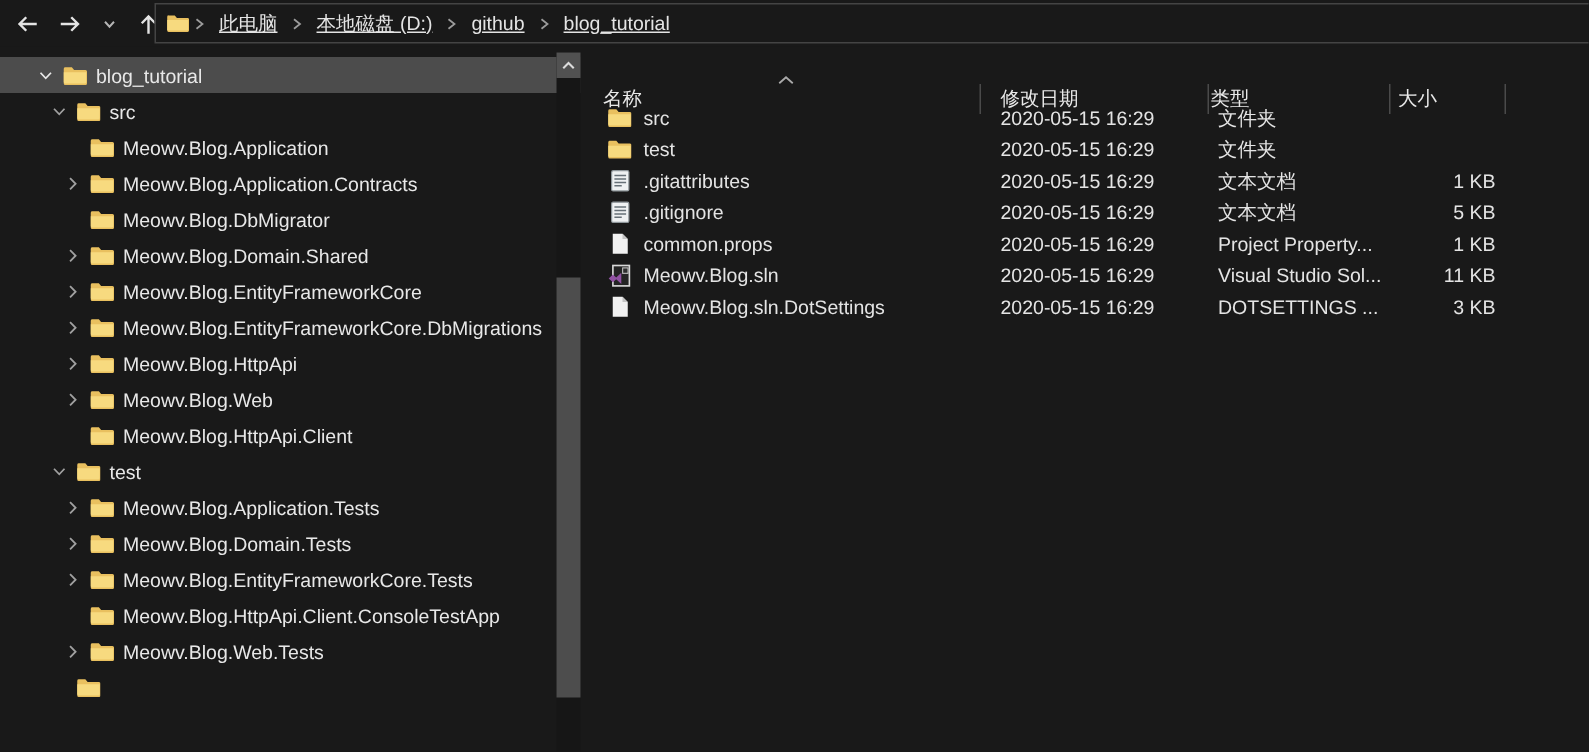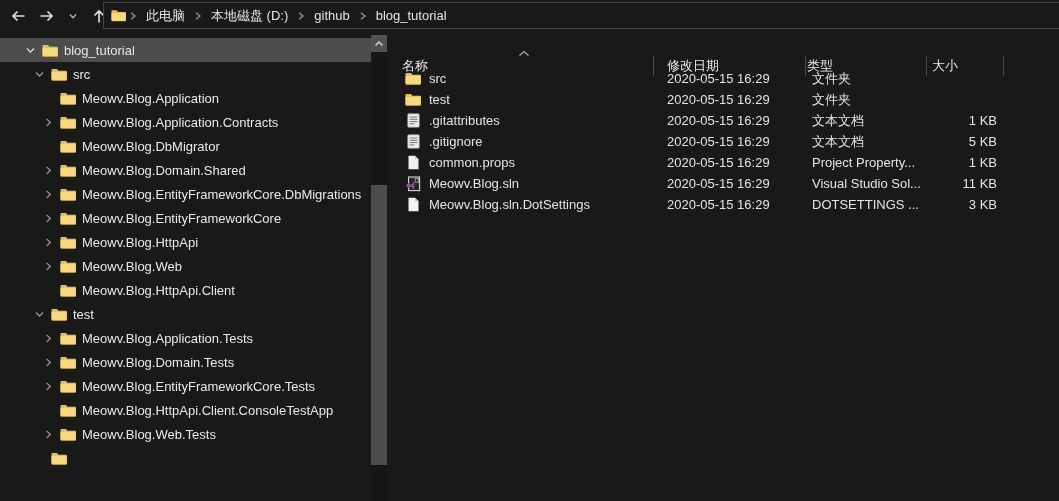--- a/index.html
+++ b/index.html
@@ -16,21 +16,21 @@
   .topbar{position:absolute;left:0;top:0;width:1059px;height:31px;background:#191919;}
   .navicons{position:absolute;left:0;top:0;height:31px;display:flex;align-items:center;padding-left:8px;gap:9px;}
   .navbtn{width:20px;height:22px;display:flex;align-items:center;justify-content:center;cursor:default;}
   .navbtn.small{width:14px;}
   .addressbar{
     position:absolute;left:103px;top:2px;right:-2px;height:25px;
     background:#191919;border:1px solid #444444;
     display:flex;align-items:center;padding-left:7px;
   }
   .crumb{display:flex;align-items:center;height:100%;}
-  .crumb-label{padding:0 6px;color:#e4e4e4;white-space:nowrap;cursor:default;}
+  .crumb-label{padding:0 6px;color:#e4e4e4;white-space:nowrap;cursor:default;text-decoration:underline;}
   .crumb-chev{padding:0 3px;display:flex;align-items:center;}
 
   
   .tree{position:absolute;left:0;top:31px;width:387px;bottom:0;overflow:hidden;padding-top:7px;box-sizing:border-box;}
   .tree-row{height:24px;display:flex;align-items:center;white-space:nowrap;cursor:default;}
   .lvl-0{padding-left:22px;}
   .lvl-1{padding-left:31px;}
   .lvl-2{padding-left:40px;}
   .sel-true{background:#4c4c4c;}
   .expander{width:17px;height:16px;display:flex;align-items:center;justify-content:center;color:#a0a0a0;flex:none;}
@@ -251,36 +251,36 @@
         <svg class="chev-right" width="11" height="11" viewBox="0 0 11 11">
           <polyline points="3.7,1.8 7.4,5.5 3.7,9.2" fill="none" stroke="currentColor" stroke-width="1.2"></polyline>
         </svg>
       </span>
       <span class="ticon">
         <svg width="16" height="13" viewBox="0 0 16 13">
           <path d="M0.5,1.8 a1,1 0 0 1 1,-0.9 h4.4 l1.5,1.8 h7.6 a1,1 0 0 1 1,1 v8 a1,1 0 0 1 -1,1 h-13.5 a1,1 0 0 1 -1,-1 z" fill="#e9c05f"></path>
           <path d="M0.5,4.1 h15 v6.6 a1,1 0 0 1 -1,1 h-13 a1,1 0 0 1 -1,-1 z" fill="#f7da7f"></path>
         </svg>
       </span>
+      <span class="tlabel">Meowv.Blog.EntityFrameworkCore</span>
+    </div>
+    <div class="tree-row lvl-2 exp-collapsed sel-false">
+      <span class="expander">
+
+        <svg class="chev-right" width="11" height="11" viewBox="0 0 11 11">
+          <polyline points="3.7,1.8 7.4,5.5 3.7,9.2" fill="none" stroke="currentColor" stroke-width="1.2"></polyline>
+        </svg>
+      </span>
+      <span class="ticon">
+        <svg width="16" height="13" viewBox="0 0 16 13">
+          <path d="M0.5,1.8 a1,1 0 0 1 1,-0.9 h4.4 l1.5,1.8 h7.6 a1,1 0 0 1 1,1 v8 a1,1 0 0 1 -1,1 h-13.5 a1,1 0 0 1 -1,-1 z" fill="#e9c05f"></path>
+          <path d="M0.5,4.1 h15 v6.6 a1,1 0 0 1 -1,1 h-13 a1,1 0 0 1 -1,-1 z" fill="#f7da7f"></path>
+        </svg>
+      </span>
       <span class="tlabel">Meowv.Blog.EntityFrameworkCore.DbMigrations</span>
-    </div>
-    <div class="tree-row lvl-2 exp-collapsed sel-false">
-      <span class="expander">
-
-        <svg class="chev-right" width="11" height="11" viewBox="0 0 11 11">
-          <polyline points="3.7,1.8 7.4,5.5 3.7,9.2" fill="none" stroke="currentColor" stroke-width="1.2"></polyline>
-        </svg>
-      </span>
-      <span class="ticon">
-        <svg width="16" height="13" viewBox="0 0 16 13">
-          <path d="M0.5,1.8 a1,1 0 0 1 1,-0.9 h4.4 l1.5,1.8 h7.6 a1,1 0 0 1 1,1 v8 a1,1 0 0 1 -1,1 h-13.5 a1,1 0 0 1 -1,-1 z" fill="#e9c05f"></path>
-          <path d="M0.5,4.1 h15 v6.6 a1,1 0 0 1 -1,1 h-13 a1,1 0 0 1 -1,-1 z" fill="#f7da7f"></path>
-        </svg>
-      </span>
-      <span class="tlabel">Meowv.Blog.EntityFrameworkCore</span>
     </div>
     <div class="tree-row lvl-2 exp-collapsed sel-false">
       <span class="expander">
 
         <svg class="chev-right" width="11" height="11" viewBox="0 0 11 11">
           <polyline points="3.7,1.8 7.4,5.5 3.7,9.2" fill="none" stroke="currentColor" stroke-width="1.2"></polyline>
         </svg>
       </span>
       <span class="ticon">
         <svg width="16" height="13" viewBox="0 0 16 13">

